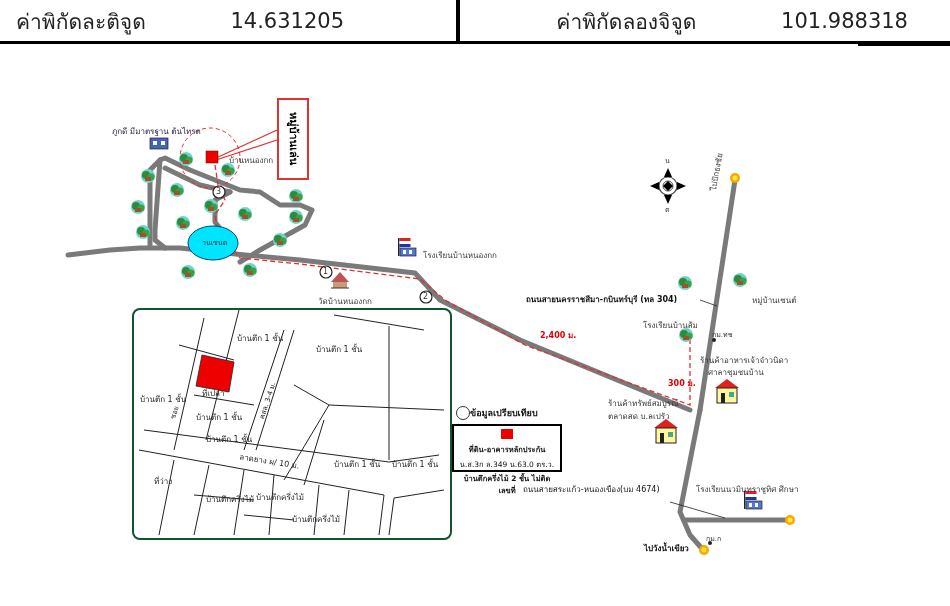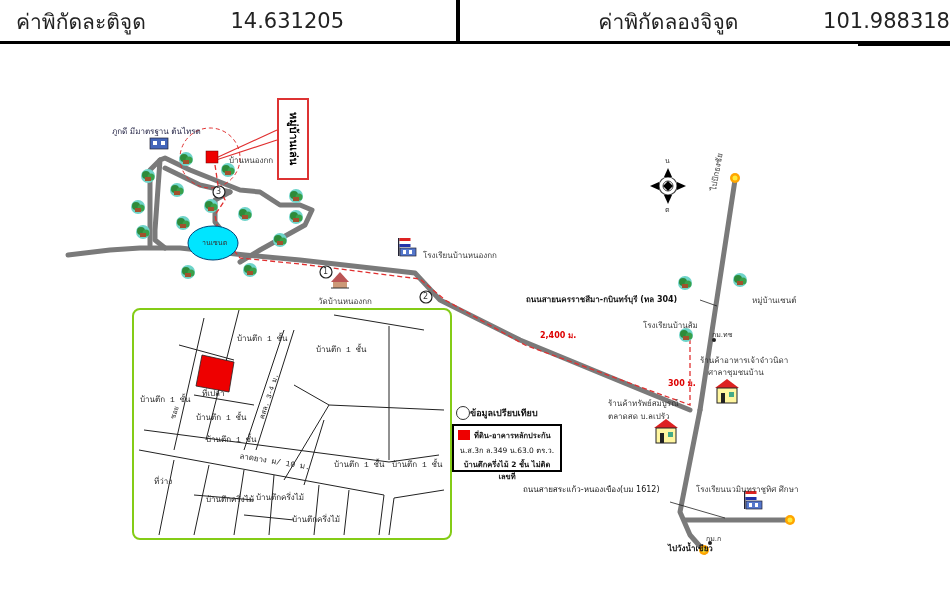--- a/index.html
+++ b/index.html
@@ -1,38 +1,38 @@
 <!DOCTYPE html>
 <html><head>
 <meta charset="utf-8">
 <style>
   html,body{margin:0;padding:0;background:#fff;}
   body{width:950px;height:606px;position:relative;overflow:hidden;font-family:"DejaVu Sans","Liberation Sans",sans-serif;}
   .hdr{position:absolute;top:0;left:0;width:950px;height:44px;}
   .hdr-cell{position:absolute;top:0;height:42px;display:flex;align-items:center;font-size:21px;color:#222;gap:39px;}
   .hdr-left{left:0;width:457px;padding-left:16px;box-sizing:border-box;}
-  .hdr-right{left:459px;width:491px;justify-content:flex-end;box-sizing:border-box;}
+  .hdr-right{left:459px;width:491px;justify-content:flex-end;padding-right:42px;box-sizing:border-box;}
   .hdr-divider{position:absolute;left:456px;top:0;width:4px;height:44px;background:#000;}
   .hdr-rule{position:absolute;left:0;top:41px;width:950px;height:3px;background:#000;}
   .hdr-rule2{position:absolute;left:858px;top:41px;width:92px;height:5px;background:#000;}
   svg.map{position:absolute;left:0;top:0;}
   .lbl{position:absolute;font-size:8px;color:#333;white-space:nowrap;line-height:1;}
   .lbl-b{font-weight:bold;color:#111;}
   .lbl-red{color:#d00;font-weight:bold;}
   .lbl-blue{color:#224;text-align:right;}
   .callout{position:absolute;left:277px;top:98px;width:28px;height:78px;border:2px solid #d33;background:#fff;display:flex;align-items:center;justify-content:center;}
   .callout span{writing-mode:vertical-rl;font-size:11px;font-weight:bold;color:#000;transform:rotate(0deg);}
   .legend-circle-row{position:absolute;left:456px;top:406px;display:flex;align-items:flex-start;font-size:9px;font-weight:bold;color:#111;}
   .legend-circle{width:12px;height:12px;border:1.5px solid #333;border-radius:50%;}
   .legend-box{position:absolute;left:452px;top:424px;width:110px;height:48px;border:2px solid #000;background:#fff;box-sizing:border-box;padding:3px 4px;font-size:7.5px;color:#111;}
-  .legend-box .row1{display:flex;align-items:center;gap:4px;font-weight:bold;}
+  .legend-box .row1{display:flex;align-items:center;gap:4px;font-weight:bold;flex-direction:column;}
   .legend-box .sq{width:12px;height:10px;background:#e00;display:inline-block;}
   .legend-box .row2{text-align:center;margin-top:3px;}
   .legend-box .row3{text-align:center;margin-top:2px;font-weight:bold;}
-  .inset{position:absolute;left:132px;top:308px;width:316px;height:228px;border:2px solid #84cc16;border-radius:8px;overflow:hidden;background:#fff;font-family:Liberation Mono, monospace;}
+  .inset{position:absolute;left:132px;top:308px;width:316px;height:228px;border:2px solid #14532d;border-radius:8px;overflow:hidden;background:#fff;}
   .inset .lbl{font-size:8px;color:#222;}
 </style>
 </head>
 <body>
 
 <div class="hdr">
   <div class="hdr-cell hdr-left">
     <span>ค่าพิกัดละติจูด</span>&nbsp;
     <span>14.631205</span>
   </div>
@@ -168,23 +168,23 @@
 <span class="lbl" style="left:318px;top:298px;">วัดบ้านหนองกก</span>
 <span class="lbl" style="left:423px;top:252px;">โรงเรียนบ้านหนองกก</span>
 <span class="lbl lbl-b" style="left:526px;top:296px;">ถนนสายนครราชสีมา-กบินทร์บุรี (ทล 304)</span>
 <span class="lbl" style="left:752px;top:297px;">หมู่บ้านเซนต์</span>
 <span class="lbl" style="left:643px;top:322px;">โรงเรียนบ้านส้ม</span>
 <span class="lbl" style="left:712px;top:332px;font-size:7px;">กม.ทช</span>
 <span class="lbl" style="left:700px;top:357px;">ร้านค้าอาหารเจ้าจ๋าวนิดา</span>
 <span class="lbl" style="left:708px;top:369px;">ศาลาชุมชนบ้าน</span>
 <span class="lbl" style="left:608px;top:400px;">ร้านค้าทรัพย์สมบูรณ์</span>
 <span class="lbl" style="left:608px;top:413px;">ตลาดสด บ.ลเปรัว</span>
-<span class="lbl lbl-b" style="left:523px;top:486px;font-weight:normal;">ถนนสายสระแก้ว-หนองเขือง(บม 1612)</span>
+<span class="lbl lbl-b" style="left:523px;top:486px;font-weight:normal;">ถนนสายสระแก้ว-หนองเขือง(บม 4674)</span>
 <span class="lbl" style="left:696px;top:486px;">โรงเรียนนวมินทราชูทิศ ศึกษา</span>
-<span class="lbl lbl-b" style="left:668px;top:545px;">ไปวังน้ำเขียว</span>
+<span class="lbl lbl-b" style="left:644px;top:545px;">ไปวังน้ำเขียว</span>
 <span class="lbl" style="left:706px;top:536px;font-size:7px;">กม.ก</span>
 <span class="lbl" style="left:710px;top:190px;transform:rotate(-80deg);transform-origin:left top;">ไปปักธงชัย</span>
 <span class="lbl lbl-red" style="left:540px;top:332px;text-align:center;">2,400 ม.</span>
 <span class="lbl lbl-red" style="left:668px;top:380px;">300 ม.</span>
 
 <span class="lbl" style="left:216px;top:188px;">3</span>
 <span class="lbl" style="left:323px;top:268px;">1</span>
 <span class="lbl" style="left:423px;top:293px;">2</span>
 
 <span class="lbl" style="left:665px;top:158px;font-size:7px;">น</span>

